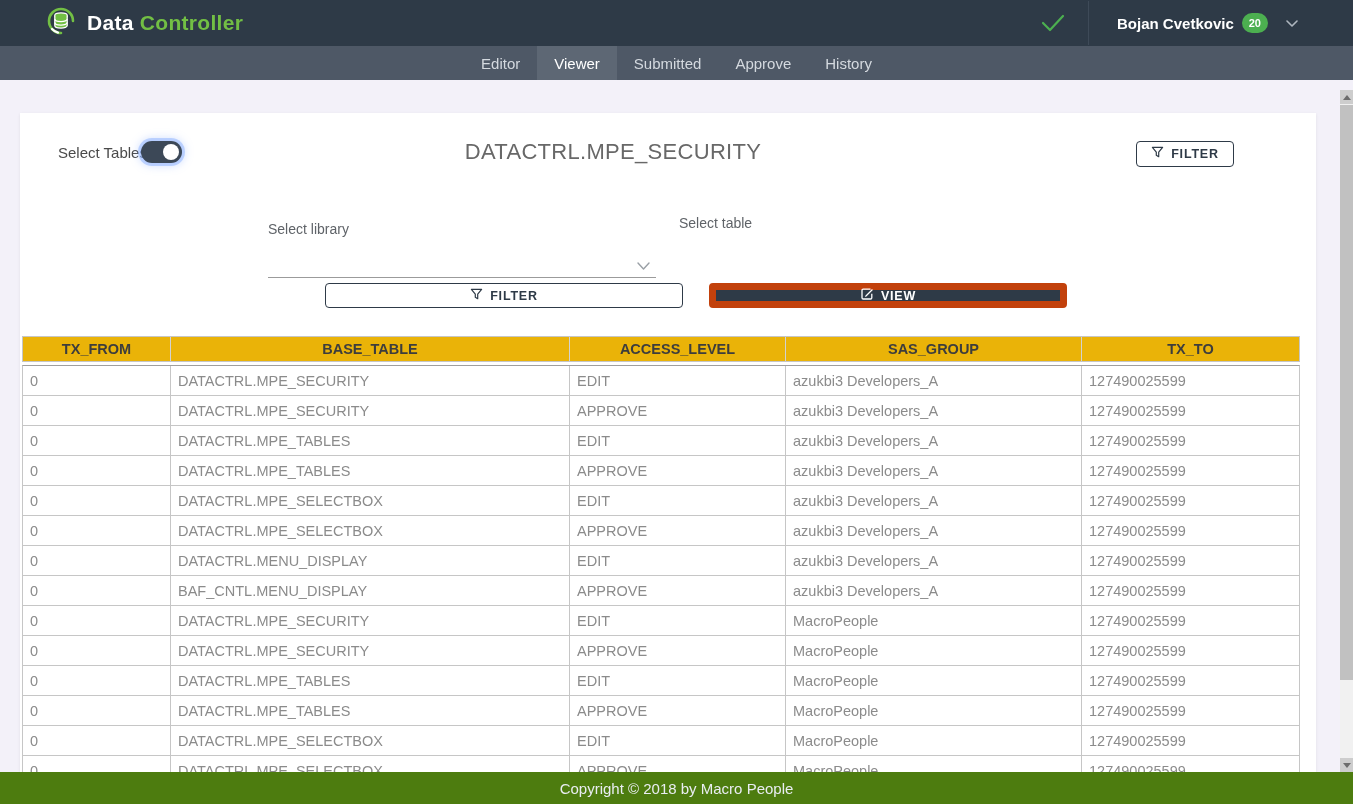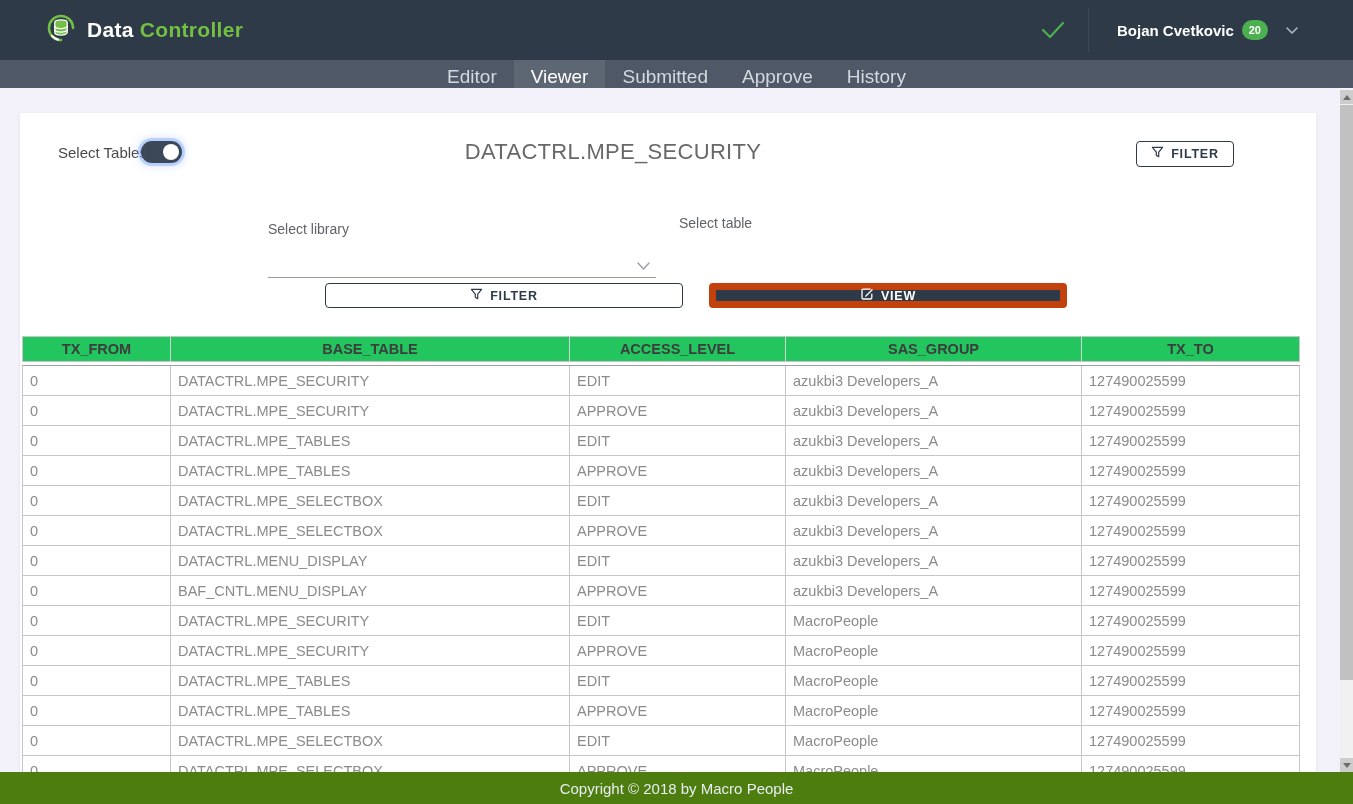--- a/index.html
+++ b/index.html
@@ -1,33 +1,33 @@
 <!DOCTYPE html>
 <html><head>
 <meta charset="utf-8">
 <style>
   * { margin:0; padding:0; box-sizing:border-box; }
   html,body { width:1353px; height:804px; overflow:hidden; }
   body { font-family:"Liberation Sans", sans-serif; position:relative; background:#f3f1f9; }
 
   
-  .navbar { height:60px; background:#2e3a47; display:flex; align-items:center; justify-content:space-between; padding:0 55px 0 45px; }
+  .navbar { height:46px; background:#2e3a47; display:flex; align-items:center; justify-content:space-between; padding:0 55px 0 45px; }
   .brand { display:flex; align-items:center; gap:10px; cursor:pointer; }
   .brand-text { font-size:21px; font-weight:bold; letter-spacing:.3px; }
   .brand-text .w { color:#ffffff; }
   .brand-text .g { color:#72bf44; }
   .nav-right { display:flex; align-items:center; height:54px; }
   .nav-check { margin-right:22px; display:flex; align-items:center; }
   .nav-divider { width:1px; height:44px; background:#3e4a58; margin-right:28px; }
   .user-name { color:#ffffff; font-size:15px; font-weight:bold; }
   .user-badge { background:#4caf50; color:#fff; font-size:11px; font-weight:bold; min-width:20px; height:20px; border-radius:10px; display:inline-flex; align-items:center; justify-content:center; margin:0 18px 0 8px; padding:0 7px; }
 
   
   .tabbar { height:34px; background:#4e5866; display:flex; justify-content:center; align-items:stretch; }
-  .tab { color:#d4d9df; font-size:19px; padding:0 17px; display:flex; align-items:center; cursor:pointer; }
+  .tab { color:#d4d9df; font-size:15px; padding:0 17px; display:flex; align-items:center; cursor:pointer; }
   .tab.active { background:#5d6774; color:#ffffff; }
 
   
   .page { position:absolute; top:88px; left:0; right:0; bottom:32px; background:#f3f1f9; }
   .card { position:absolute; left:20px; top:25px; width:1296px; bottom:0; background:#ffffff; box-shadow:0 1px 3px rgba(0,0,0,.08); overflow:hidden; }
 
   
   .select-tables-label { position:absolute; left:38px; top:31px; font-size:15px; color:#4a4a4a; }
   .toggle { position:absolute; left:121px; top:28px; width:41px; height:22px; border-radius:11px; background:#3c4857; box-shadow:0 0 0 3px rgba(130,170,255,.45), 0 0 8px 3px rgba(130,170,255,.35); cursor:pointer; }
   .toggle .knob { position:absolute; right:3px; top:3px; width:16px; height:16px; border-radius:50%; background:#ffffff; }
@@ -44,21 +44,21 @@
   .field-label { font-size:14px; color:#5f6368; margin-bottom:10px; }
   .field-box { position:relative; height:31px; border-bottom:1px solid #9b9b9b; cursor:pointer; }
   .field-value { font-size:15px; color:#4c4c4c; padding:6px 0 0 8px; }
   .field-chevron { position:absolute; right:6px; top:10px; }
 
   .filter-mid { position:absolute; left:277px; top:170px; width:358px; height:25px; }
   .view-btn  { position:absolute; left:661px; top:170px; width:358px; height:25px; }
 
   
   .grid { position:absolute; left:2px; top:223px; width:1278px; }
-  .thead { display:flex; height:26px; background:#22c55e; border:1px solid #c6c6c6; }
+  .thead { display:flex; height:26px; background:#eab308; border:1px solid #c6c6c6; }
   .th { display:flex; align-items:center; justify-content:center; font-size:14.5px; font-weight:600; color:#3d3d3d; border-right:1px solid #d2d2d2; }
   .th:last-child { border-right:none; }
   .tbody { margin-top:3px; border-top:1px solid #9f9f9f; border-left:1px solid #c6c6c6; border-right:1px solid #c6c6c6; }
   .trow { display:flex; height:30px; border-bottom:1px solid #c6c6c6; background:#fff; }
   .tcell { display:flex; align-items:center; font-size:14.5px; color:#8b8b8b; padding-left:7px; border-right:1px solid #c6c6c6; overflow:hidden; white-space:nowrap; }
   .tcell:last-child { border-right:none; }
   .col-0 { width:148px; } .col-1 { width:399px; } .col-2 { width:216px; } .col-3 { width:296px; } .col-4 { flex:1; }
 
   
   .sb { position:absolute; }

